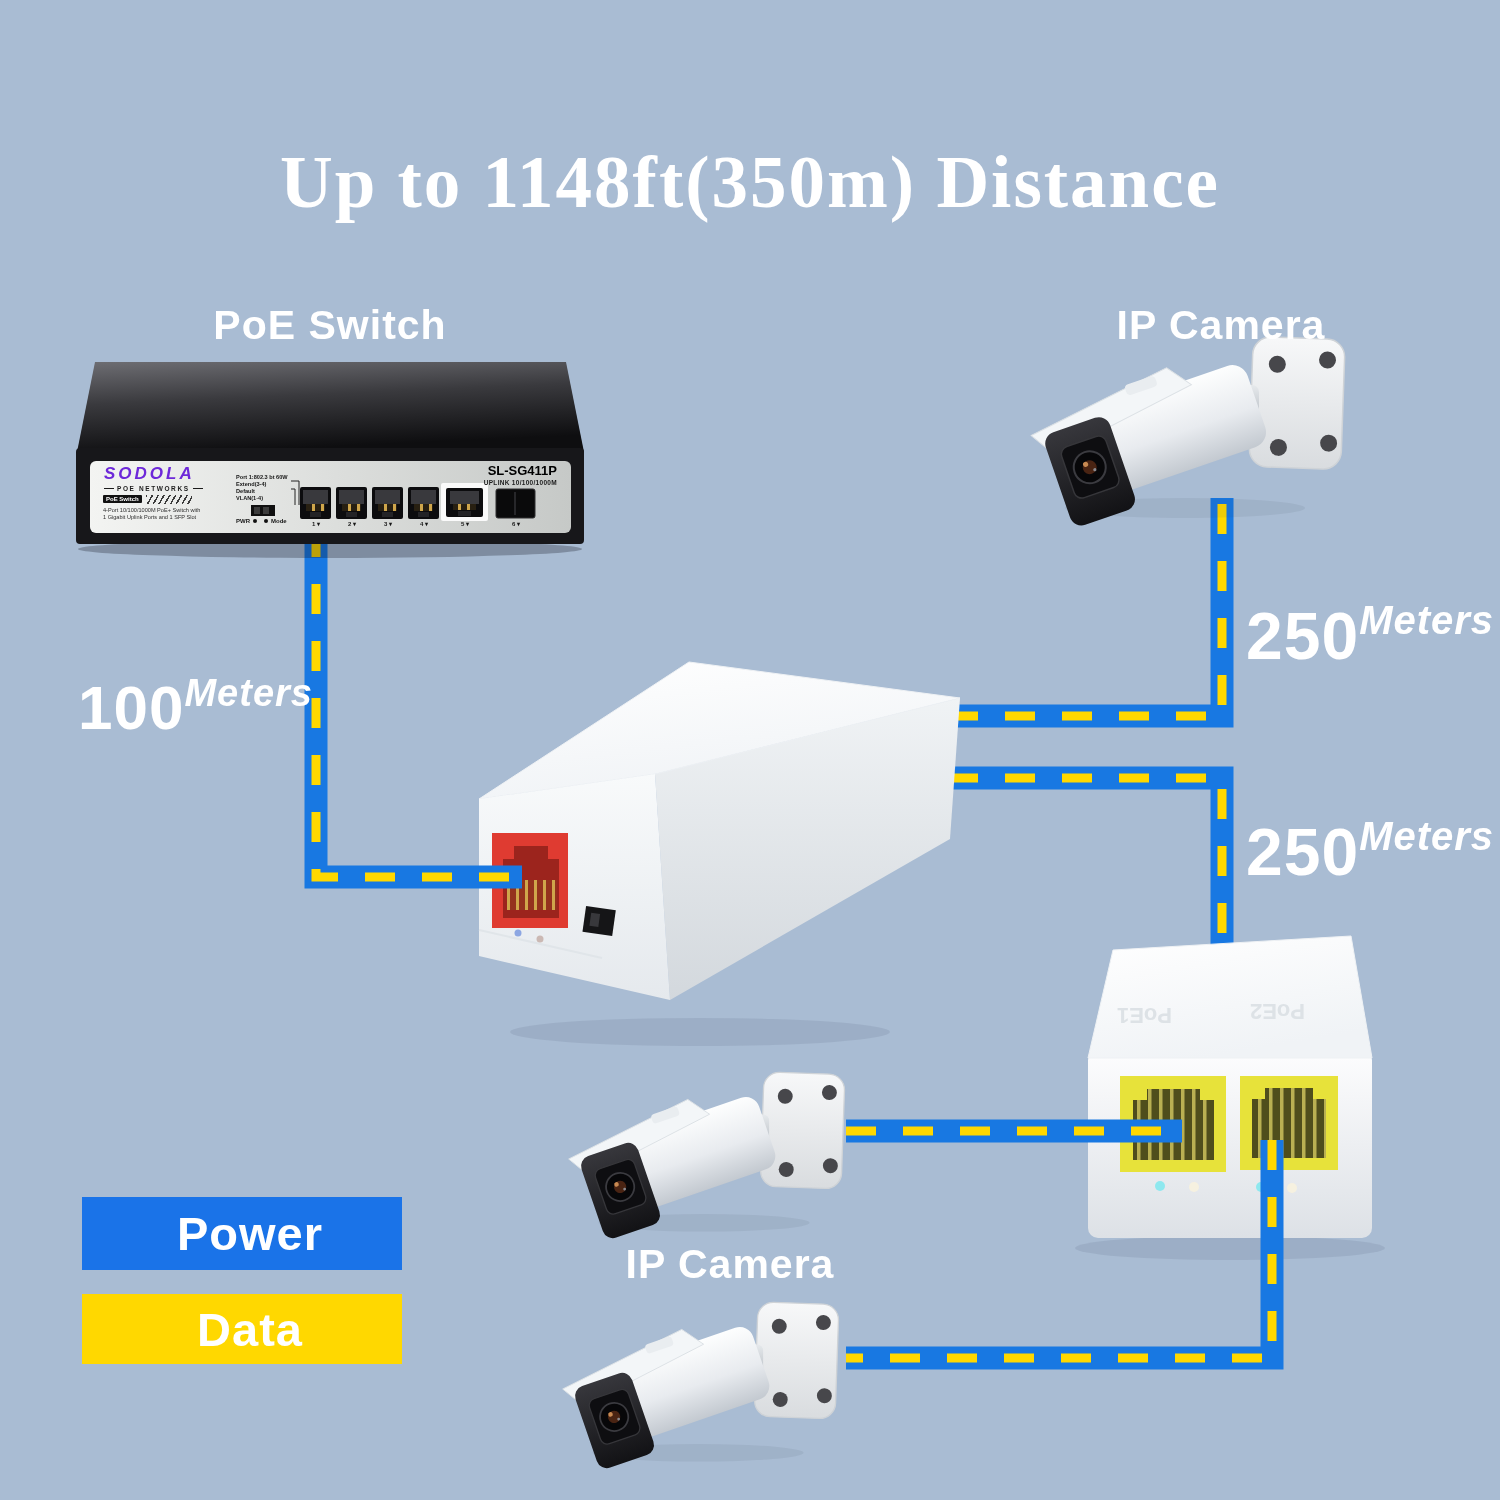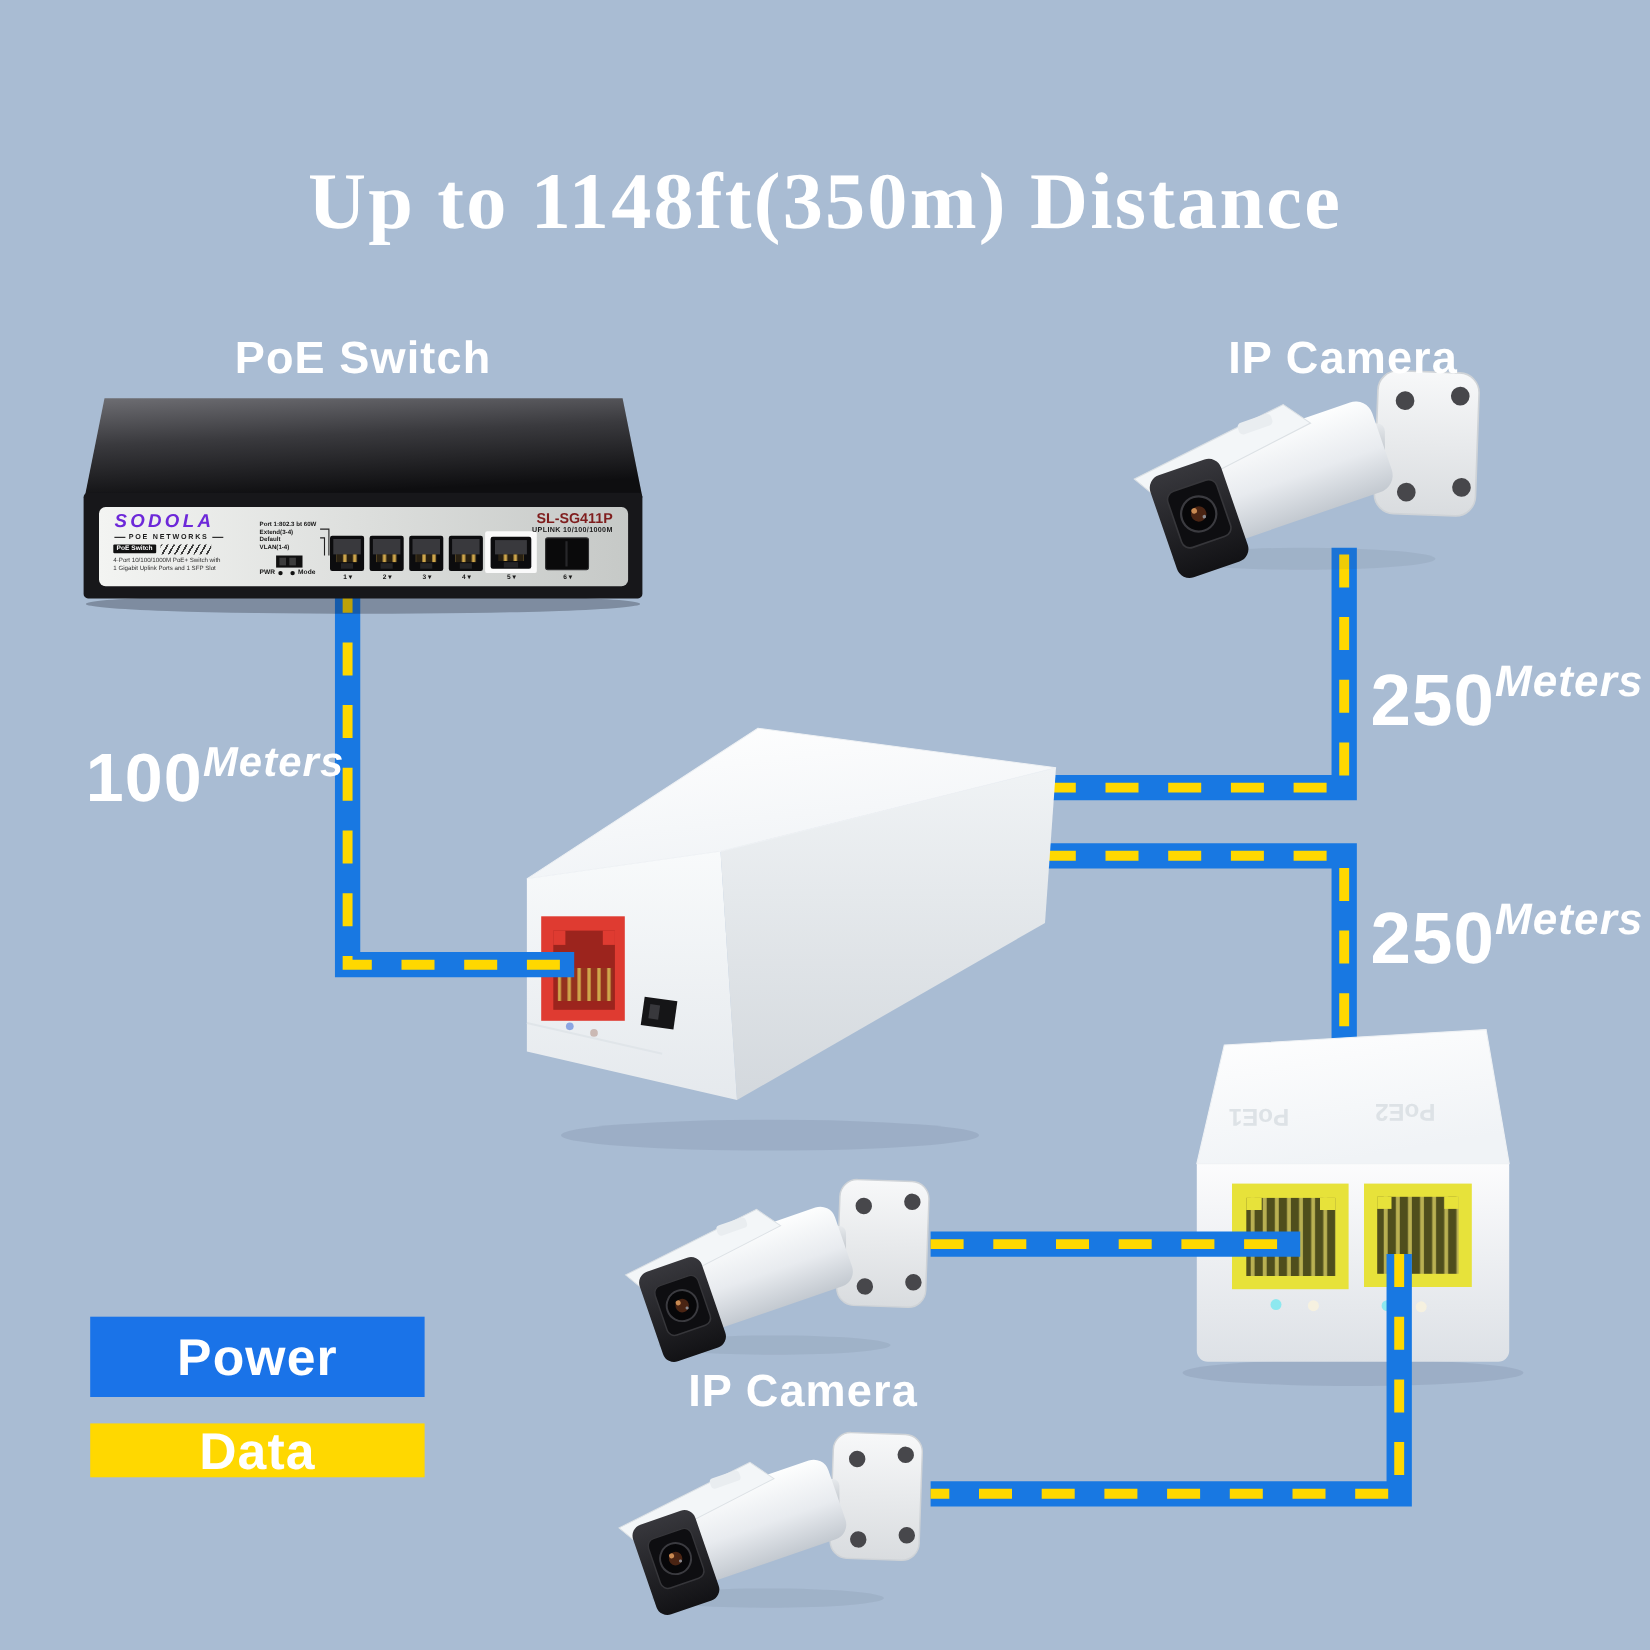--- a/index.html
+++ b/index.html
@@ -8,35 +8,35 @@
   svg.diagram{position:absolute;inset:0;}
   .txt{position:absolute;color:#ffffff;white-space:nowrap;}
   .title-line{left:0;width:100%;text-align:center;font-size:73px;font-weight:600;letter-spacing:2px;}
   .dev-label{font-size:41px;font-weight:600;transform:translateX(-50%);letter-spacing:1px;}
   .dist{display:flex;align-items:flex-start;font-weight:600;letter-spacing:1px;}
   .dist .big{font-size:62px;}
   .dist .small{font-size:38px;font-style:italic;}
   .dist250 .big{font-size:66px;}
   .dist250 .small{font-size:40px;}
   .legend-box{position:absolute;left:82px;width:304px;display:flex;align-items:center;justify-content:center;
-              color:#fff;font-size:47px;font-weight:600;letter-spacing:1px;}
+              color:#fff;font-size:47px;font-weight:600;letter-spacing:1px;padding-left:16px;}
   .legend-power{top:1197px;height:73px;background:#1a73e8;}
-  .legend-data{top:1294px;height:49px;background:#ffd800;}
+  .legend-data{top:1294px;height:70px;background:#ffd800;}
   
   .sw-txt{position:absolute;color:#141414;}
   .sw-brand{left:104px;top:464px;font-size:17px;font-weight:bold;font-style:italic;letter-spacing:3px;color:#6d28d9;}
   .sw-brand-sub{left:104px;top:485px;font-size:6.5px;font-weight:bold;letter-spacing:1.6px;color:#1b1b1b;
                 display:flex;align-items:center;gap:3px;}
   .sw-brand-sub::before,.sw-brand-sub::after{content:"";display:block;width:10px;height:1px;background:#1b1b1b;}
   .sw-badge{left:103px;top:495px;background:#111;color:#fff;font-size:6px;font-weight:bold;
             padding:1px 3px;border-radius:1px;}
   .sw-hatch{position:absolute;left:146px;top:495px;width:46px;height:9px;
             background:repeating-linear-gradient(120deg,#3a3a3a 0 1.5px,transparent 1.5px 5px);}
   .sw-desc{left:103px;top:507px;font-size:5.6px;line-height:6.6px;color:#2e2e2e;}
-  .sw-model{right:944px;top:463px;font-size:13px;font-weight:bold;color:#7f1d1d;text-align:right;}
+  .sw-model{right:944px;top:463px;font-size:13px;font-weight:bold;color:#000000;text-align:right;}
   .sw-uplink{right:944px;top:479px;font-size:6.5px;font-weight:bold;color:#1c1c1c;text-align:right;letter-spacing:.3px;}
   .sw-dip{left:236px;top:474px;font-size:5.6px;line-height:7px;font-weight:bold;color:#161616;}
   .sw-pwr{left:236px;top:518px;font-size:6px;font-weight:bold;color:#161616;display:flex;align-items:center;gap:3px;}
   .led-dot{width:4px;height:4px;border-radius:50%;background:#111;display:inline-block;}
   .port-num{position:absolute;top:520px;font-size:6px;font-weight:bold;color:#161616;transform:translateX(-50%);}
 </style>
 </head>
 <body>
 
 <div class="stage">

